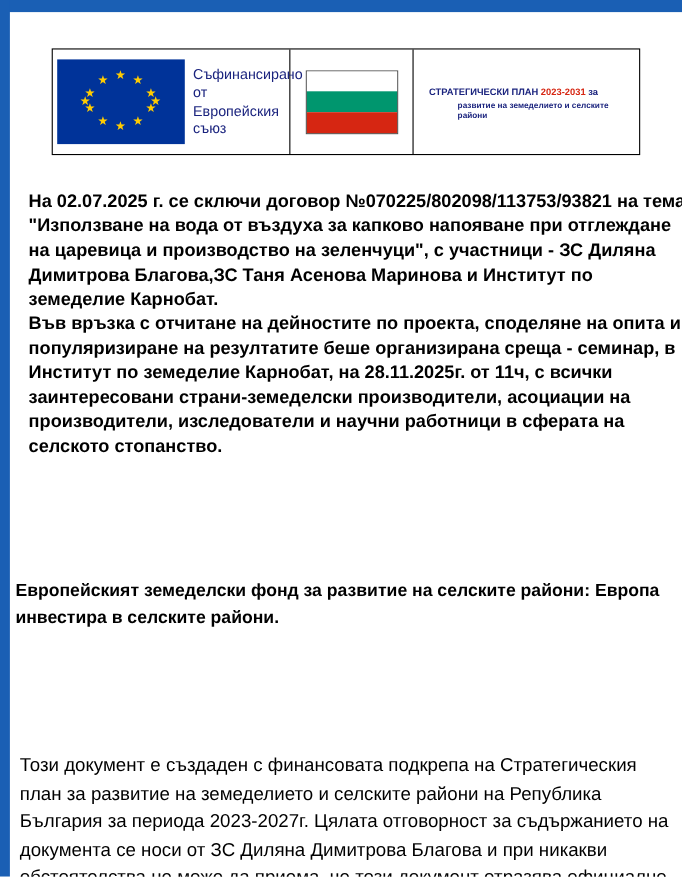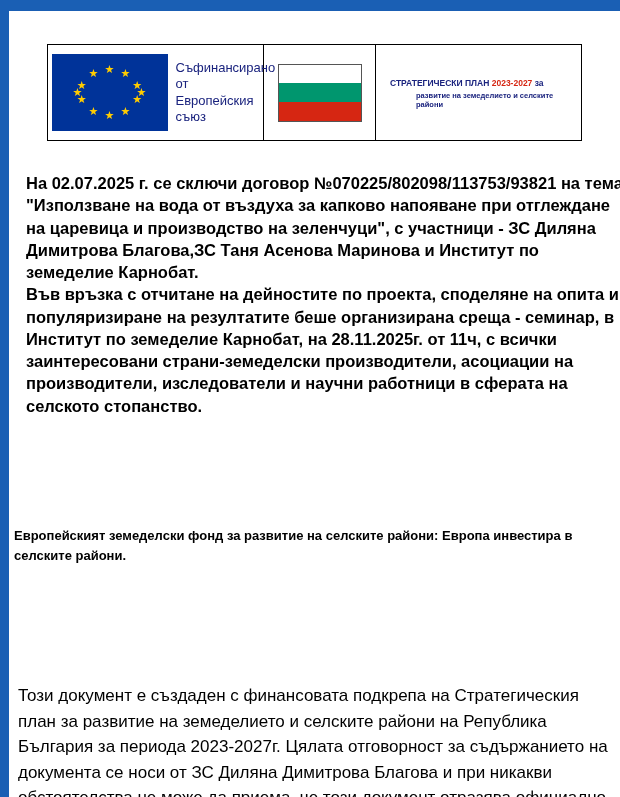--- a/index.html
+++ b/index.html
@@ -137,21 +137,21 @@
     left: 17px;
     top: 161px;
     width: 600px;
     font-weight: bold;
   }
   .p-fund {
     left: 5px;
     top: 515px;
     width: 590px;
     font-weight: bold;
-    font-size: 13px;
+    font-size: 16px;
     line-height: 1.5;
   }
   .p-disclaimer {
     left: 9px;
     top: 672px;
     width: 592px;
     font-weight: normal;
     font-size: 17px;
     line-height: 1.5;
   }
@@ -188,21 +188,21 @@
     <div class="banner-cell cell-flag">
       <div class="bg-flag">
         <div class="bg-white"></div>
         <div class="bg-green"></div>
         <div class="bg-red"></div>
       </div>
     </div>
 
     <div class="banner-cell cell-plan">
       <div>
-        <div class="plan-text"><span>СТРАТЕГИЧЕСКИ ПЛАН </span><span class="plan-years">2023-2027</span><span> за</span></div>
+        <div class="plan-text"><span>СТРАТЕГИЧЕСКИ ПЛАН </span><span class="plan-years">2023-2031</span><span> за</span></div>
         <div class="plan-sub">развитие на земеделието и селските райони</div>
       </div>
     </div>
 
   </div>
 
   <div class="para p-main">На 02.07.2025 г. се сключи договор №070225/802098/113753/93821 на тема "Използване на вода от въздуха за капково напояване при отглеждане на царевица и производство на зеленчуци", с участници - ЗС Диляна Димитрова Благова,ЗС Таня Асенова Маринова и Институт по земеделие Карнобат.
 Във връзка с отчитане на дейностите по проекта, споделяне на опита и популяризиране на резултатите беше организирана среща - семинар, в Институт по земеделие Карнобат, на 28.11.2025г. от 11ч, с всички заинтересовани страни-земеделски производители, асоциации на производители, изследователи и научни работници в сферата на селското стопанство.</div>
 
   <div class="para p-fund">Европейският земеделски фонд за развитие на селските райони: Европа инвестира в селските райони.</div>

